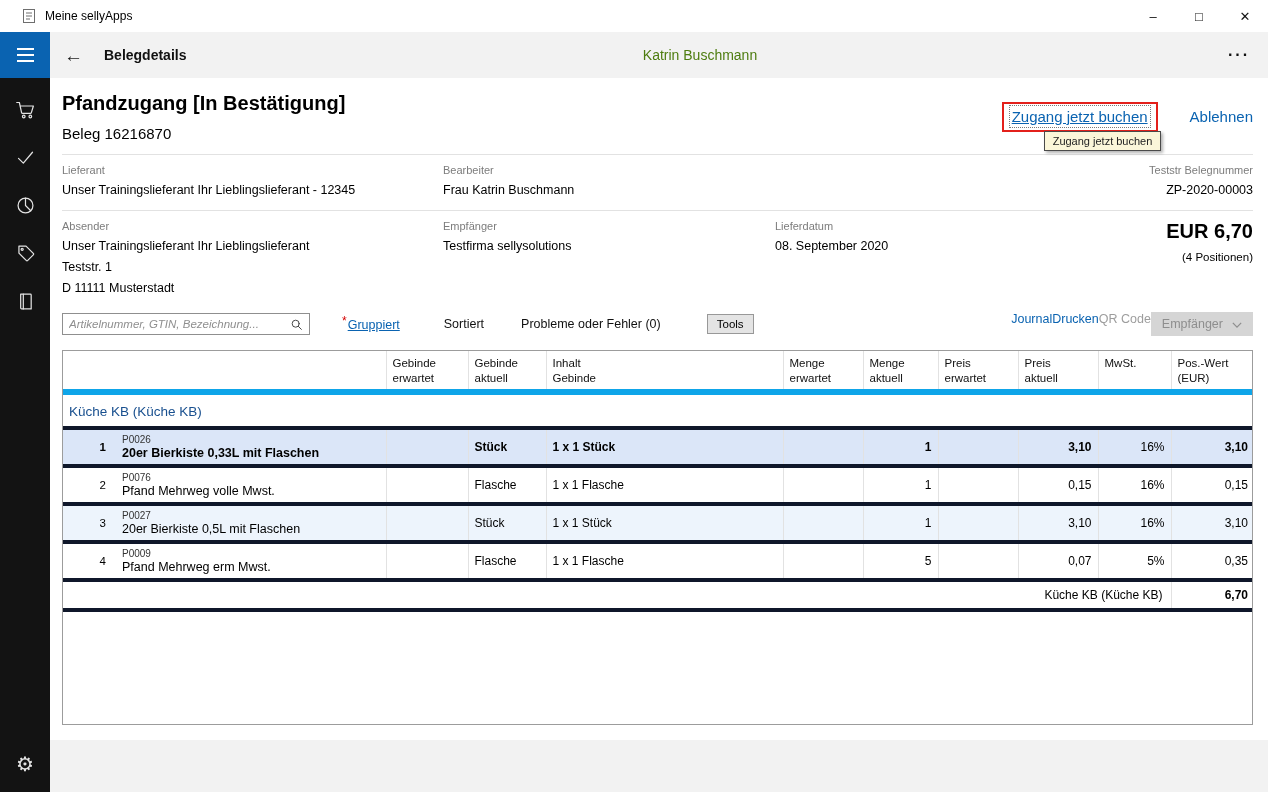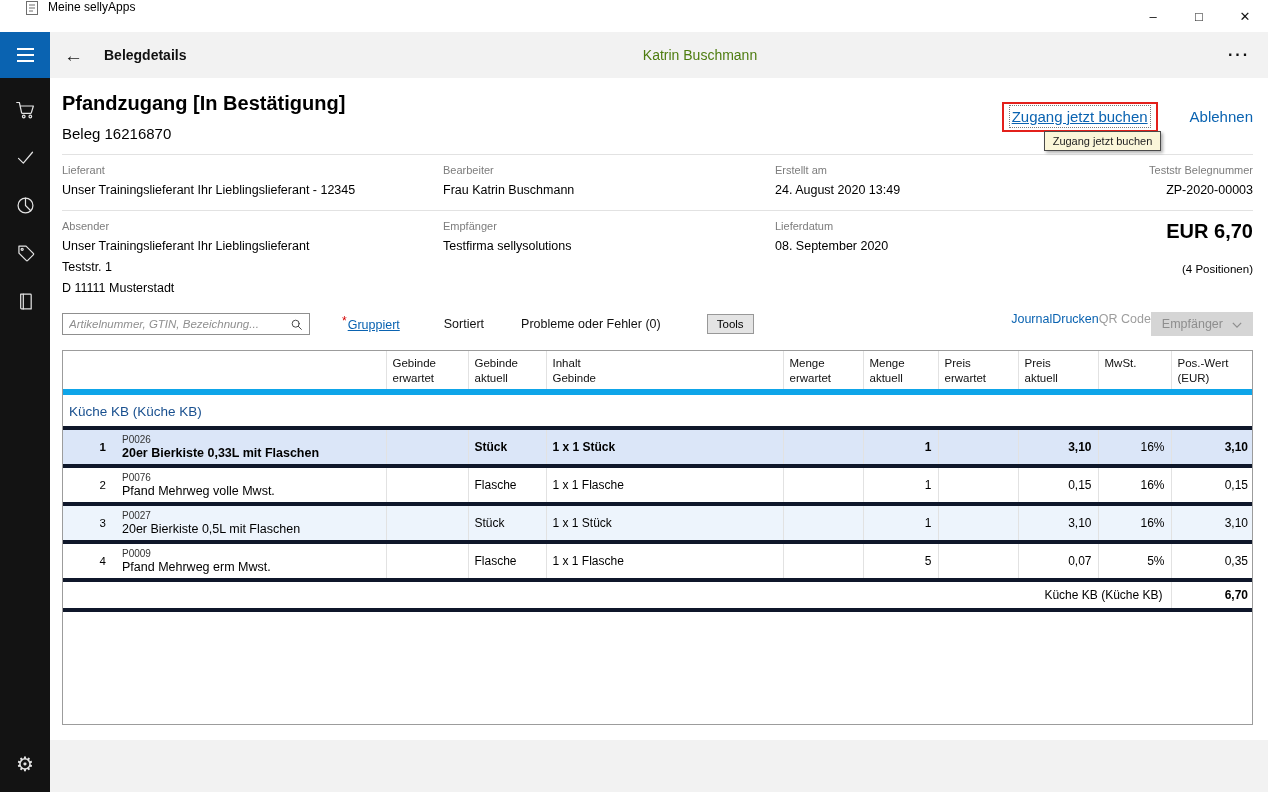--- a/index.html
+++ b/index.html
@@ -2,21 +2,21 @@
 <html><head>
 <meta charset="utf-8">
 <style>
   * { margin:0; padding:0; box-sizing:border-box; }
   html,body { background:#3a3a3a; }
   body { font-family:"Liberation Sans", sans-serif; }
   .window { width:1268px; height:792px; background:#fff; overflow:hidden; display:flex; flex-direction:column; position:relative; margin:0 auto; }
 
   
   .titlebar { flex:0 0 32px; background:#fff; display:flex; justify-content:space-between; align-items:stretch; }
-  .titlebar-left { display:flex; gap:8px; padding-left:9px;margin-left:15px; }
+  .titlebar-left { display:flex; align-items:center; gap:8px; padding-left:21px; }
   .app-icon svg { width:16px; height:16px; display:block; }
   .app-title { font-size:12px; color:#000; }
   .win-controls { display:flex; }
   .win-btn { width:46px; display:flex; align-items:center; justify-content:center; font-size:13px; color:#111; cursor:pointer; }
 
   
   .body { flex:1; display:flex; min-height:0; }
 
   
   .sidebar { flex:0 0 50px; background:#131313; display:flex; flex-direction:column; }
@@ -49,21 +49,21 @@
   .tooltip { position:absolute; top:calc(100% + 1px); left:40px; background:#fbf6d9; border:1px solid #4a4a4a; padding:3px 8px; font-size:11px; color:#222; white-space:nowrap; box-shadow:2px 2px 3px rgba(0,0,0,.3); z-index:6; }
   .reject-link { color:#0a63b1; font-size:15px; cursor:pointer; margin-top:6px; white-space:nowrap; }
   .hr { height:1px; background:#e2e2e2; }
 
   
   .info-grid { display:grid; grid-template-columns:381px 332px 1fr auto; padding:9px 0 13px; }
   .info-label { font-size:11px; color:#7c7c7c; }
   .info-value { font-size:12.5px; color:#000; margin-top:7px; }
   .cell-right { text-align:right; }
   .total-amount { font-size:20px; font-weight:bold; color:#000; }
-  .total-sub { font-size:11.5px; color:#000; margin-top:20px; }
+  .total-sub { font-size:11.5px; color:#000; margin-top:8px; }
 
   
   .toolbar { display:flex; align-items:center; margin-top:4px; height:24px; }
   .search-box { width:248px; height:22px; border:1px solid #8f8f8f; background:#fff; display:flex; align-items:center; padding:0 6px; }
   .search-box input { border:none; outline:none; flex:1; min-width:0; font-size:11.5px; font-family:inherit; color:#222; background:transparent; }
   .search-box input::placeholder { font-style:italic; color:#8f8f8f; }
   .search-icon svg { width:13px; height:13px; display:block; stroke:#444; fill:none; stroke-width:1.8; stroke-linecap:round; }
   .red-star { color:#d40000; font-size:12px; position:relative; top:-4px; margin-right:1px; }
   .tb-link { color:#0a63b1; font-size:12.5px; cursor:pointer; white-space:nowrap; }
   .grouped-wrap { margin-left:32px; white-space:nowrap; }
@@ -196,24 +196,20 @@
         <div class="hr"></div>
 
         <div class="info-grid">
           <div>
             <div class="info-label">Lieferant</div>
             <div class="info-value">Unser Trainingslieferant Ihr Lieblingslieferant - 12345</div>
           </div>
           <div>
             <div class="info-label">Bearbeiter</div>
             <div class="info-value">Frau Katrin Buschmann</div>
-          </div>
-          <div>
-            <div class="info-label">Erstellt am</div>
-            <div class="info-value">24. August 2020 13:49</div>
           </div>
           <div class="cell-right">
             <div class="info-label">Teststr Belegnummer</div>
             <div class="info-value">ZP-2020-00003</div>
           </div>
         </div>
 
         <div class="hr"></div>
 
         <div class="info-grid">

